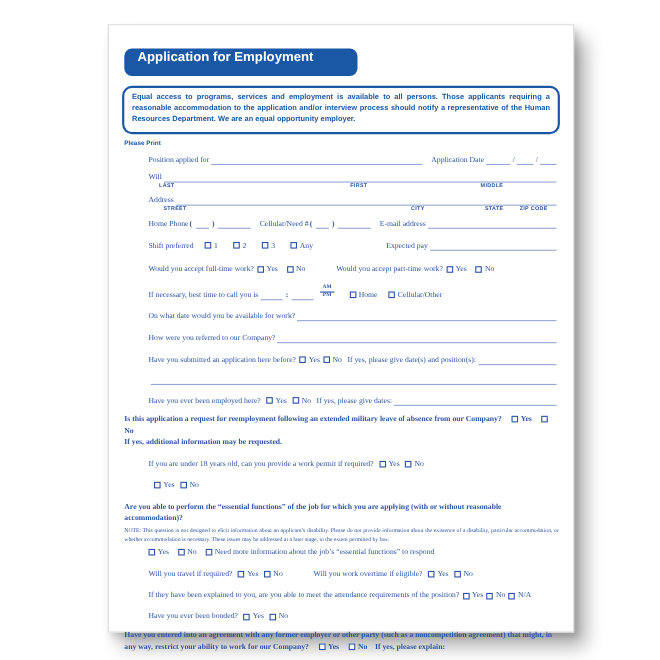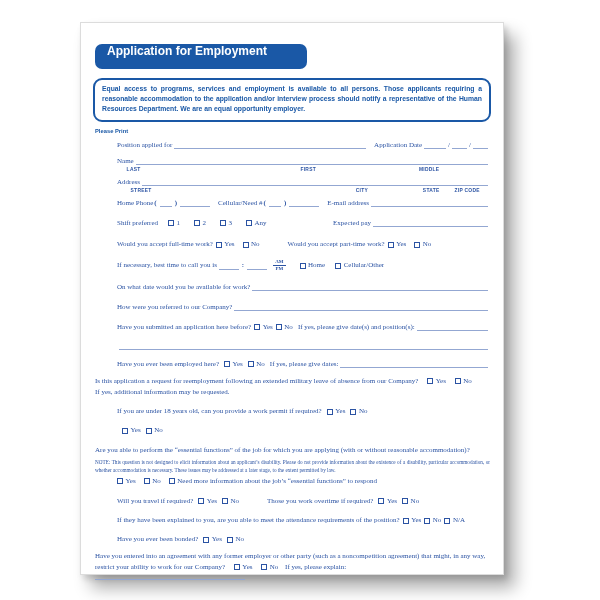--- a/index.html
+++ b/index.html
@@ -3,41 +3,41 @@
 <meta charset="utf-8">
 <style>
   :root{
     --blue:#1a58a6;
     --ink:#2b53a3;
     --line:#93a7d2;
   }
   *{box-sizing:border-box;margin:0;padding:0;}
   html,body{width:600px;height:600px;background:#ffffff;overflow:hidden;
     font-family:"Liberation Serif",serif;}
-  .page{position:absolute;left:80px;top:22px;width:424px;height:553px;background:#fff;
+  .page{position:absolute;left:98px;top:22px;width:424px;height:553px;background:#fff;
     border:1px solid #dcdcdc;
     box-shadow:3px 4px 6px rgba(0,0,0,.15), 11px 13px 16px rgba(0,0,0,.32);}
   .titlebar{margin:21px 0 0 14px;width:212px;height:25px;line-height:25px;background:var(--blue);
     border-radius:7px;color:#fff;font:bold 12px "Liberation Sans",sans-serif;padding-left:12px;}
   .notice{margin:9px 12px 0 12px;border:2px solid var(--blue);border-radius:9px;padding:4px 7px 5px;
     color:var(--blue);font:600 6.8px/1.5 "Liberation Sans",sans-serif;text-align:justify;}
   .form{margin:6px 13px 0 14px;color:var(--ink);font-size:7px;line-height:1.3;}
   .pp{font:bold 5.8px "Liberation Sans",sans-serif;color:var(--blue);margin-top:3px;}
-  .row{display:flex;align-items:center;margin-top:7px;padding-left:22px;}
+  .row{display:flex;align-items:flex-end;margin-top:7px;padding-left:22px;}
   .t{white-space:nowrap;}
   .fill{flex:1 1 auto;border-bottom:1px solid var(--line);height:8px;margin:0 2px;min-width:6px;}
   .f-fix{flex:0 0 auto;}
   .w12{width:12px}.w15{width:15px}.w20{width:20px}.w22{width:22px}.w30{width:30px}
   .w34{width:34px}.w115{width:115px}
   .ifill{display:inline-block;border-bottom:1px solid var(--line);height:7px;vertical-align:-1px;width:150px;}
   .sub-row{position:relative;height:6px;margin-top:1px;}
   .sub{position:absolute;font:bold 4.9px "Liberation Sans",sans-serif;letter-spacing:.3px;color:var(--ink);}
   .cbg{display:inline-flex;align-items:center;margin-left:8px;white-space:nowrap;}
   .cb{width:6px;height:6px;border:1px solid var(--ink);margin-right:2.5px;flex:none;display:inline-block;background:#fff;}
-  .para{margin-top:7px;line-height:1.5;}
+  .para{margin-top:7px;line-height:1.5;font-weight:bold;}
   .para .cb{vertical-align:-1px;margin-left:7px;}
   .note{font-size:5.2px;line-height:1.55;margin-top:2px;text-align:justify;}
   .pr{font-weight:bold;margin:0 1px;}
   .colon{font-weight:bold;margin:0 1px;}
   .ampm{display:inline-flex;flex-direction:column;align-items:center;
     font:bold 5px "Liberation Serif",serif;line-height:1.25;margin:0 4px;}
   .ampm .am{border-bottom:1px solid var(--ink);padding:0 2px;}
   .ml3{margin-left:3px}.ml5{margin-left:5px}.ml6{margin-left:6px}.ml10{margin-left:10px}
   .ml14{margin-left:14px}.ml28{margin-left:28px}
   .mla{margin-left:auto}
@@ -61,21 +61,21 @@
       <span class="fill"></span>
       <span class="t ml6">Application Date</span>
       <span class="fill f-fix w22"></span>
       <span class="t">/</span>
       <span class="fill f-fix w15"></span>
       <span class="t">/</span>
       <span class="fill f-fix w15"></span>
     </div>
 
     <div class="row">
-      <span class="t">Name</span>
+      <span class="t">Will</span>
       <span class="fill"></span>
     </div>
     <div class="sub-row">
       <span class="sub" style="left:8%">LAST</span>
       <span class="sub" style="left:52%">FIRST</span>
       <span class="sub" style="left:82%">MIDDLE</span>
     </div>
 
     <div class="row" style="margin-top:5px">
       <span class="t">Address</span>
@@ -256,21 +256,21 @@
     <div class="row mt11">
       <span class="t">Will you travel if required?</span>
       <span class="cbg ml5">
         <span class="cb"></span>
         <span>Yes</span>
       </span>
       <span class="cbg ml5">
         <span class="cb"></span>
         <span>No</span>
       </span>
-      <span class="t ml28">Those you work overtime if required?</span>
+      <span class="t ml28">Will you work overtime if eligible?</span>
       <span class="cbg ml5">
         <span class="cb"></span>
         <span>Yes</span>
       </span>
       <span class="cbg ml5">
         <span class="cb"></span>
         <span>No</span>
       </span>
     </div>
 

